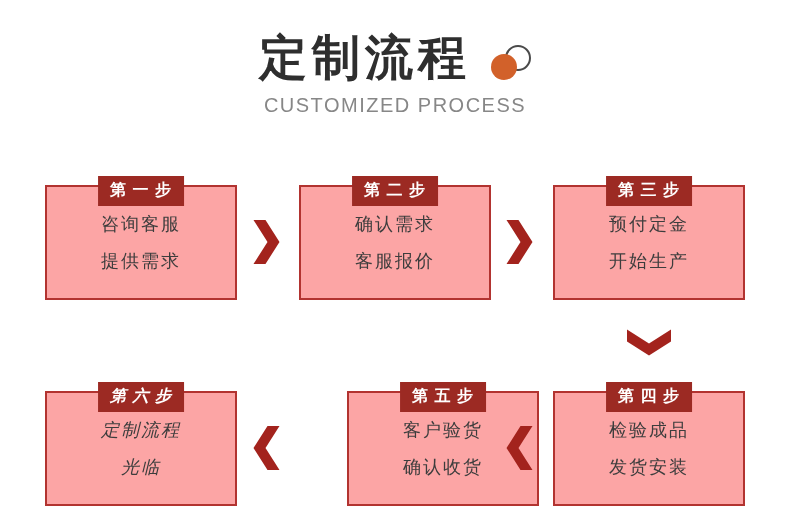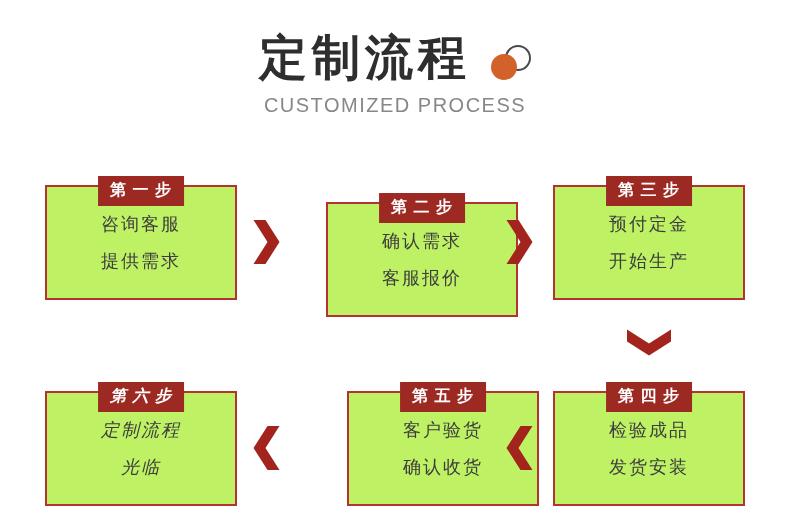--- a/index.html
+++ b/index.html
@@ -40,21 +40,21 @@
     font-size: 20px;
     color: #878787;
     letter-spacing: 1.5px;
   }
 
   
   .step-box {
     position: absolute;
     width: 192px; height: 115px;
     border: 2px solid #b23330;
-    background: #bef264;
+    background: #fca5a5;
     box-sizing: border-box;
     display: flex; flex-direction: column;
     justify-content: center; align-items: center;
   }
   .step-badge {
     position: absolute;
     top: -11px; left: 50%;
     transform: translateX(-50%);
     background: #9c2a23;
     color: #ffffff;
@@ -66,21 +66,21 @@
   }
   .step-line {
     font-size: 18px;
     color: #3d3d3d;
     line-height: 37px;
     letter-spacing: 2px;
     white-space: nowrap;
   }
 
   .box1 { left: 45px;  top: 185px; }
-  .box2 { left: 299px; top: 202px; margin-left: 27px; }
+  .box2 { left: 299px; top: 185px; }
   .box3 { left: 553px; top: 185px; }
   .box4 { left: 553px; top: 391px; }
   .box5 { left: 299px; top: 391px; margin-left: 48px; }
   .box6 { left: 45px;  top: 391px; font-style: italic; }
 
   
   .arrow { position: absolute; color: #a3231d; line-height: 0; }
   .arrow svg { display: block; }
   .arrow-r1 { left: 250px; top: 220px; }
   .arrow-r2 { left: 503px; top: 220px; }

